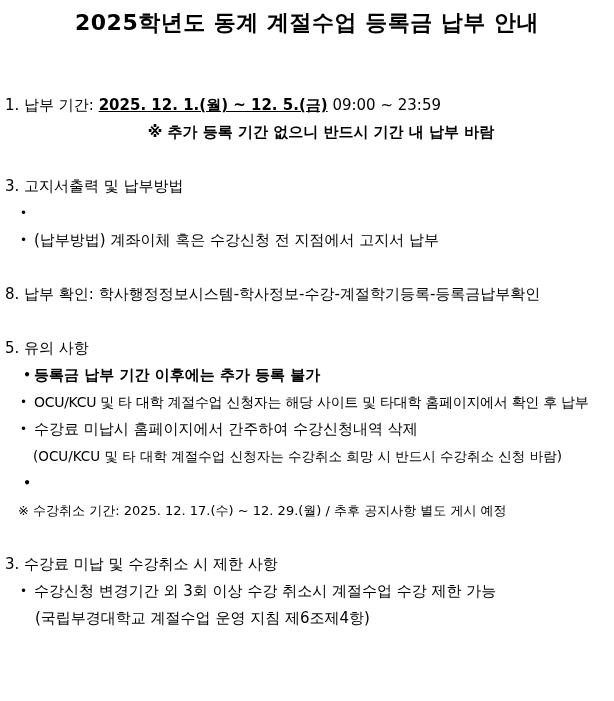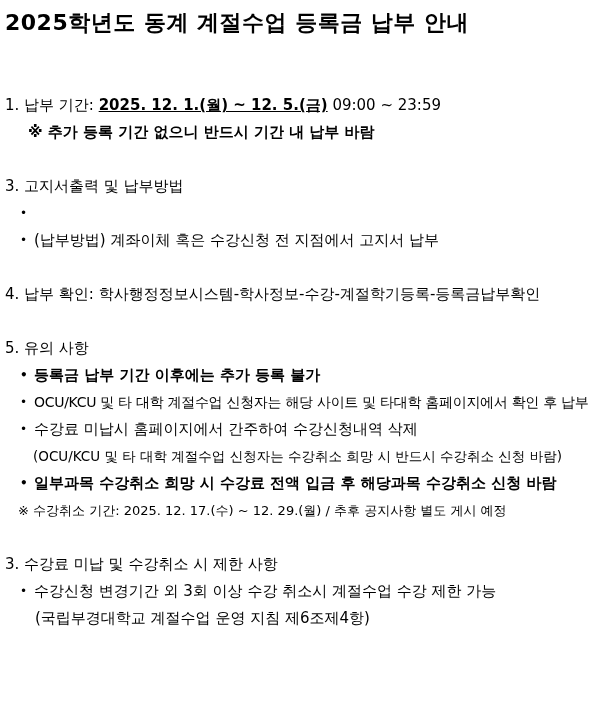--- a/index.html
+++ b/index.html
@@ -10,30 +10,30 @@
     background: #ffffff;
     color: #000000;
     font-family: "DejaVu Sans", "Liberation Sans", sans-serif;
     font-size: 15px;
     overflow: hidden;
   }
   .page { padding: 8px 0 0 5px; }
   .title {
     font-size: 22px;
     font-weight: 700;
-    text-align: left;
+    text-align: center;
     margin: 0 0 54px 0;
     padding-right: 5px;
     letter-spacing: 0.5px;
     white-space: nowrap;
   }
   .sec { margin-bottom: 27px; }
   .sec:last-child { margin-bottom: 0; }
   .line { line-height: 27px; white-space: nowrap; }
-  .bold { font-weight: 700; }
+  .bold { font-weight: 700; text-align: center; }
   .underline { text-decoration: underline; }
   .bullet-line { display: flex; padding-left: 15px; }
   .bullet {
     flex: none;
     width: 14px;
     font-size: 12px;
     line-height: 27px;
   }
   .note1 { padding-left: 23px; }            
   .sub-dash { padding-left: 33px; }         
@@ -60,41 +60,40 @@
     <div class="line bullet-line">
       <span class="bullet">•</span>
     </div>
     <div class="line bullet-line">
       <span class="bullet">•</span>
       <span>(납부방법) 계좌이체 혹은 수강신청 전 지점에서 고지서 납부</span>
     </div>
   </div>
 
   <div class="sec">
-    <div class="line">4. 납부 확인: 학사행정정보시스템-학사정보-수강-계절학기등록-등록금납부확인</div>
+    <div class="line">8. 납부 확인: 학사행정정보시스템-학사정보-수강-계절학기등록-등록금납부확인</div>
   </div>
 
   <div class="sec">
     <div class="line">5. 유의 사항</div>
     <div class="line bullet-line bold">
       <span class="bullet">•</span>
       <span>등록금 납부 기간 이후에는 추가 등록 불가</span>
     </div>
     <div class="line bullet-line">
       <span class="bullet">•</span>
       <span class="tight">OCU/KCU 및 타 대학 계절수업 신청자는 해당 사이트 및 타대학 홈페이지에서 확인 후 납부</span>
     </div>
     <div class="line bullet-line">
       <span class="bullet">•</span>
       <span>수강료 미납시 홈페이지에서 간주하여 수강신청내역 삭제</span>
     </div>
     <div class="line sub-paren">(OCU/KCU 및 타 대학 계절수업 신청자는 수강취소 희망 시 반드시 수강취소 신청 바람)</div>
     <div class="line bullet-line bold">
       <span class="bullet">•</span>
-      <span>일부과목 수강취소 희망 시 수강료 전액 입금 후 해당과목 수강취소 신청 바람</span>
     </div>
     <div class="line note-small">※ 수강취소 기간: 2025. 12. 17.(수) ~ 12. 29.(월) / 추후 공지사항 별도 게시 예정</div>
   </div>
 
   <div class="sec">
     <div class="line">3. 수강료 미납 및 수강취소 시 제한 사항</div>
     <div class="line bullet-line">
       <span class="bullet">•</span>
       <span>수강신청 변경기간 외 3회 이상 수강 취소시 계절수업 수강 제한 가능</span>
     </div>

